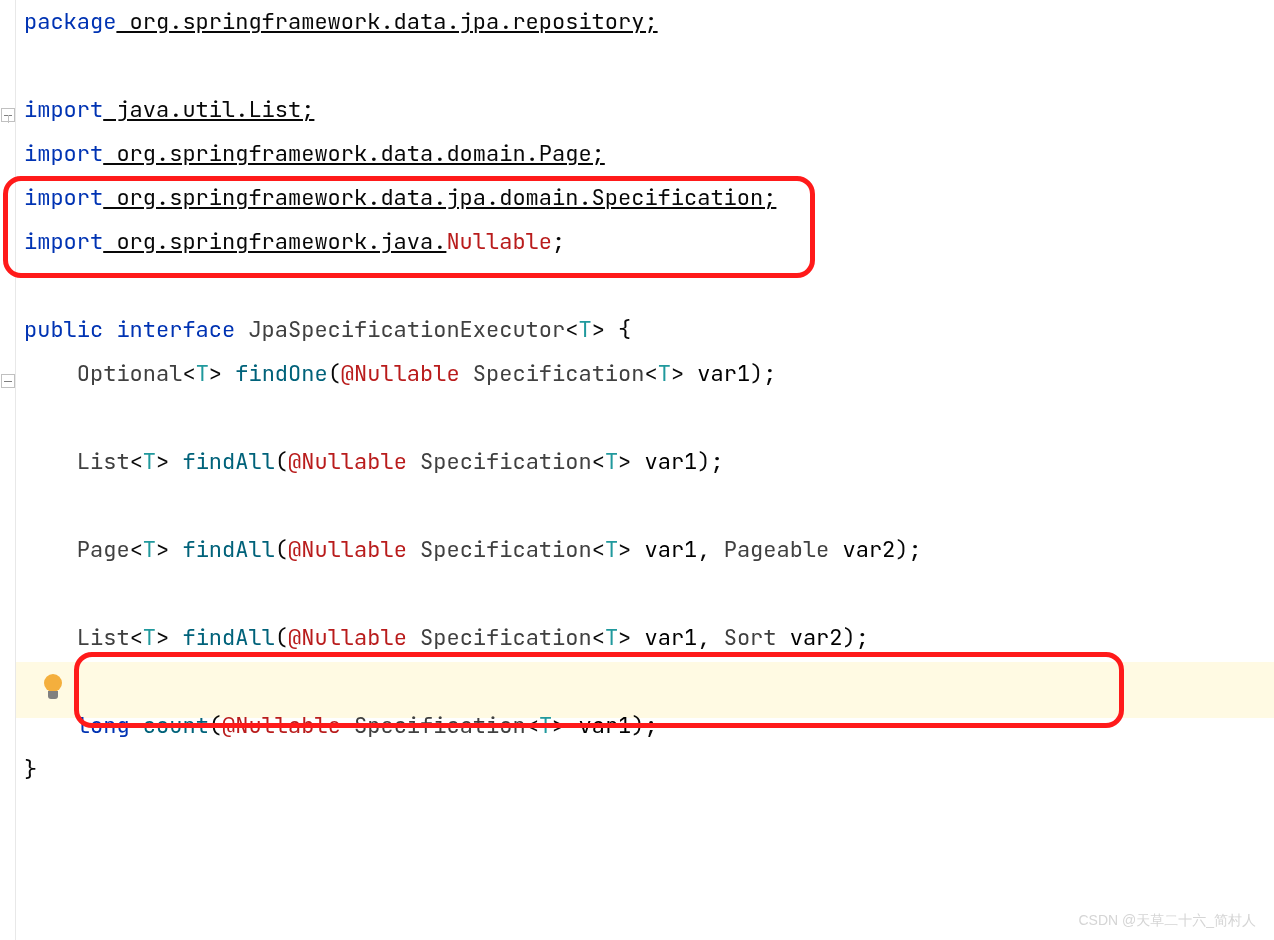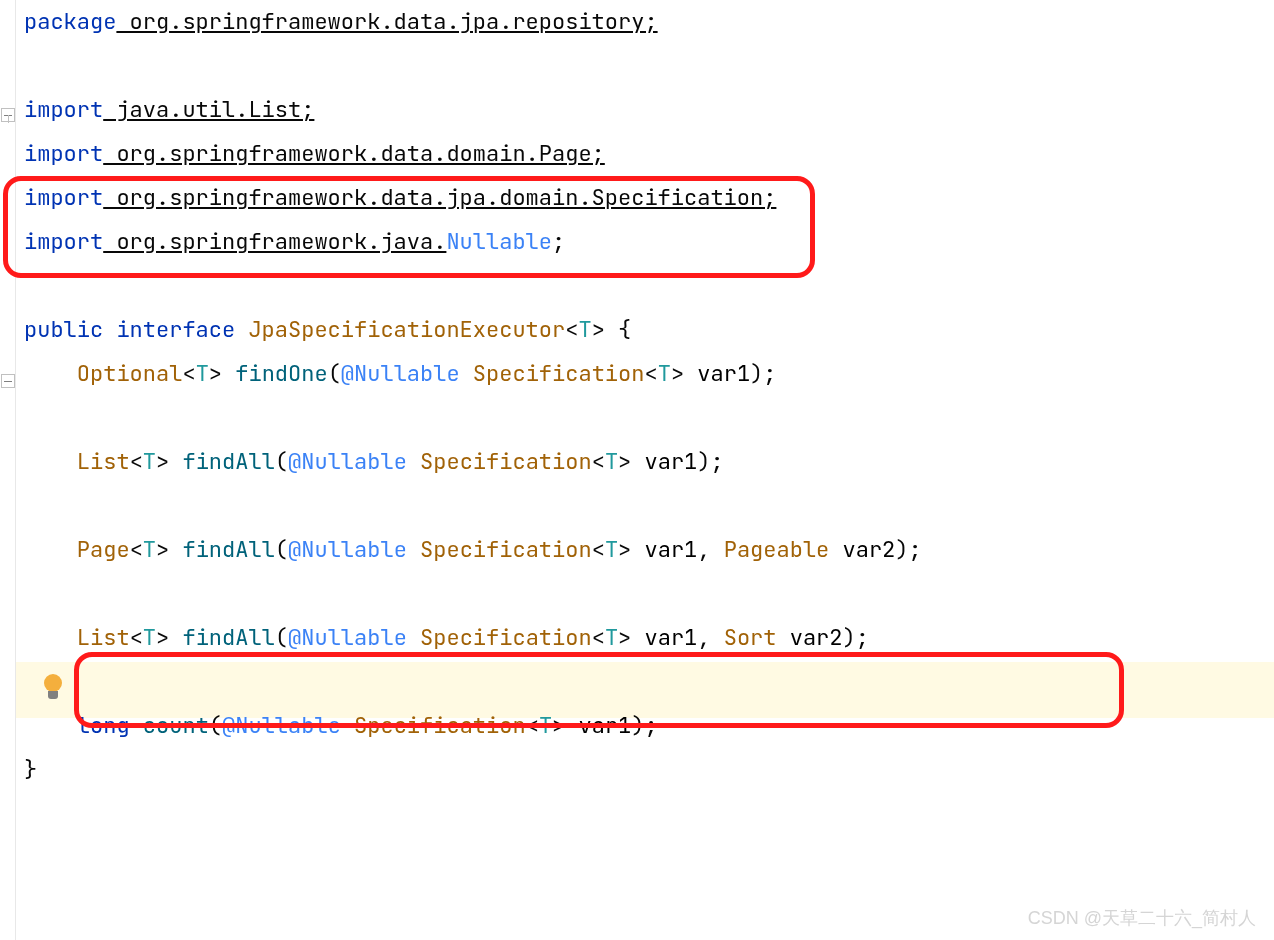--- a/index.html
+++ b/index.html
@@ -30,22 +30,22 @@
     }
     .line {
       height: 44px;
       line-height: 44px;
       white-space: pre;
       padding-left: 8px;
       position: relative;
     }
     .kw { color: #0033b3; }
     .pkg { color: #080808; text-decoration: underline; }
-    .ann { color: #3b82f6; text-align: center; }
-    .type { color: #a16207; margin-top: 48px; }
+    .ann { color: #b91c1c; text-align: center; }
+    .type { color: #404040; margin-top: 48px; }
     .generic { color: #20999d; }
     .method { color: #00627a; }
     .ident { color: #000000; margin-top: 8px; }
     .punct { color: #080808; }
     
     .fold-icon {
       position: absolute;
       left: 1px;
       width: 14px;
       height: 14px;
@@ -119,21 +119,21 @@
       height: 8px;
       background: #808080;
       margin: -1px auto 0;
       border-radius: 0 0 3px 3px;
     }
     .watermark {
       position: absolute;
       right: 18px;
       bottom: 10px;
       color: #d5d5d5;
-      font-size: 18px;
+      font-size: 14px;
       font-family: sans-serif;
       z-index: 10;
     }
   </style>
 </head>
 <body>
 
 <div class="gutter"></div>
 
 <div class="fold-icon fold-minus-top" style="top:108px"></div>

